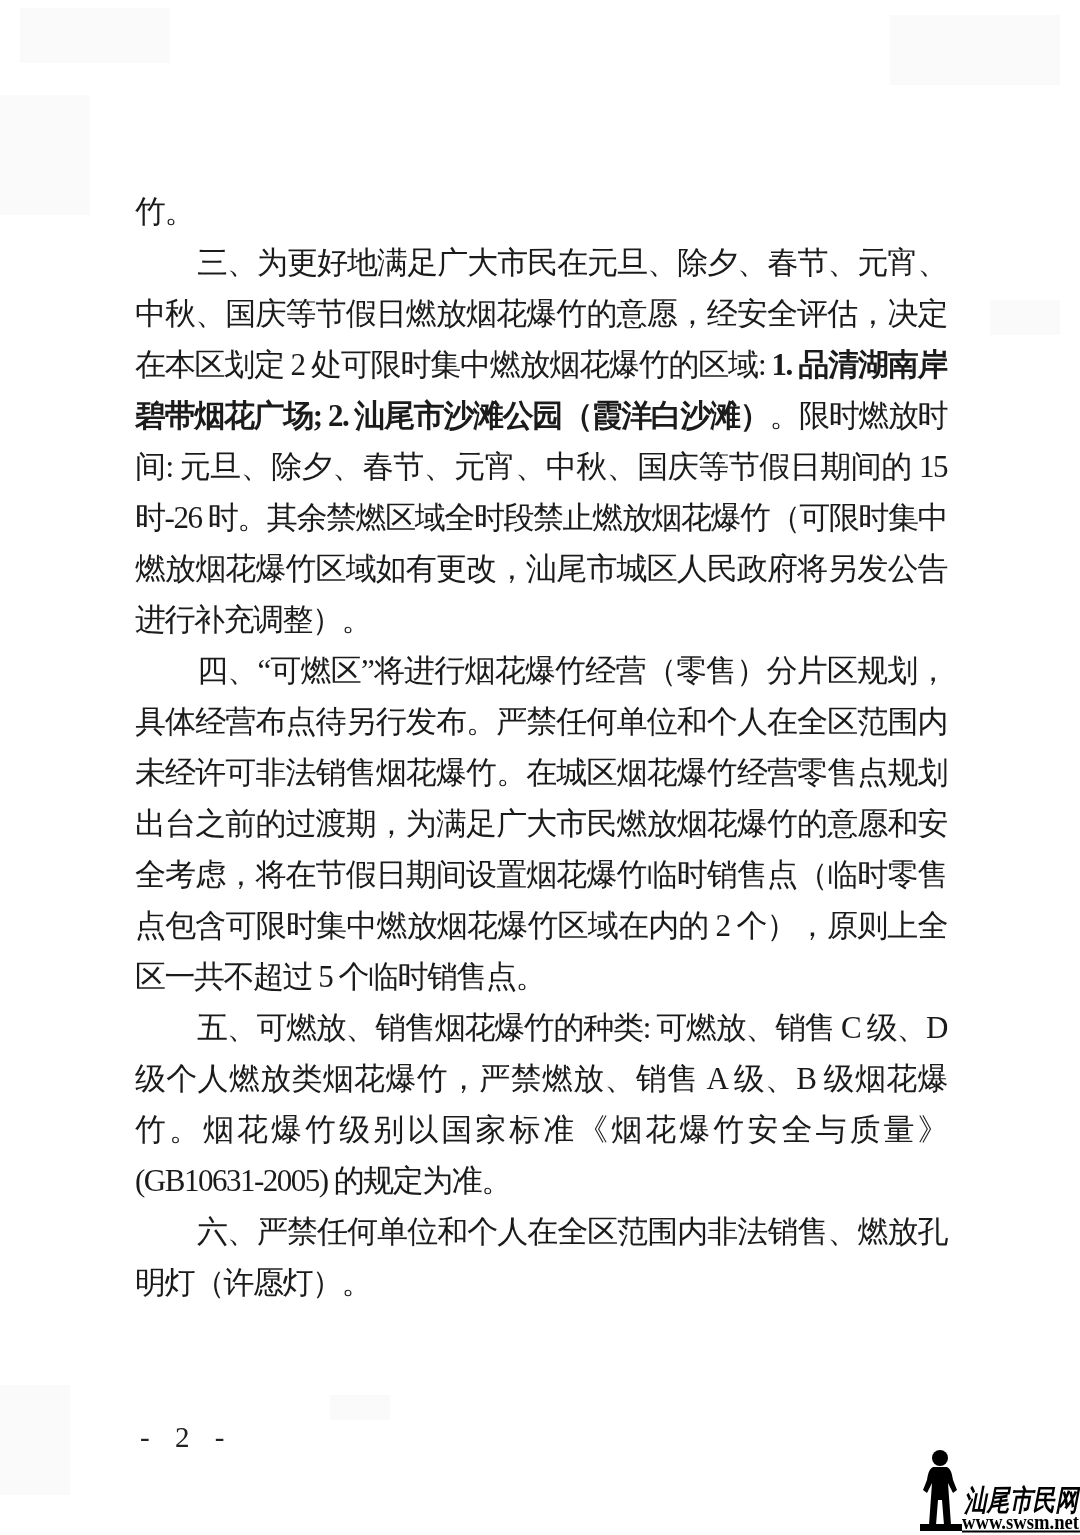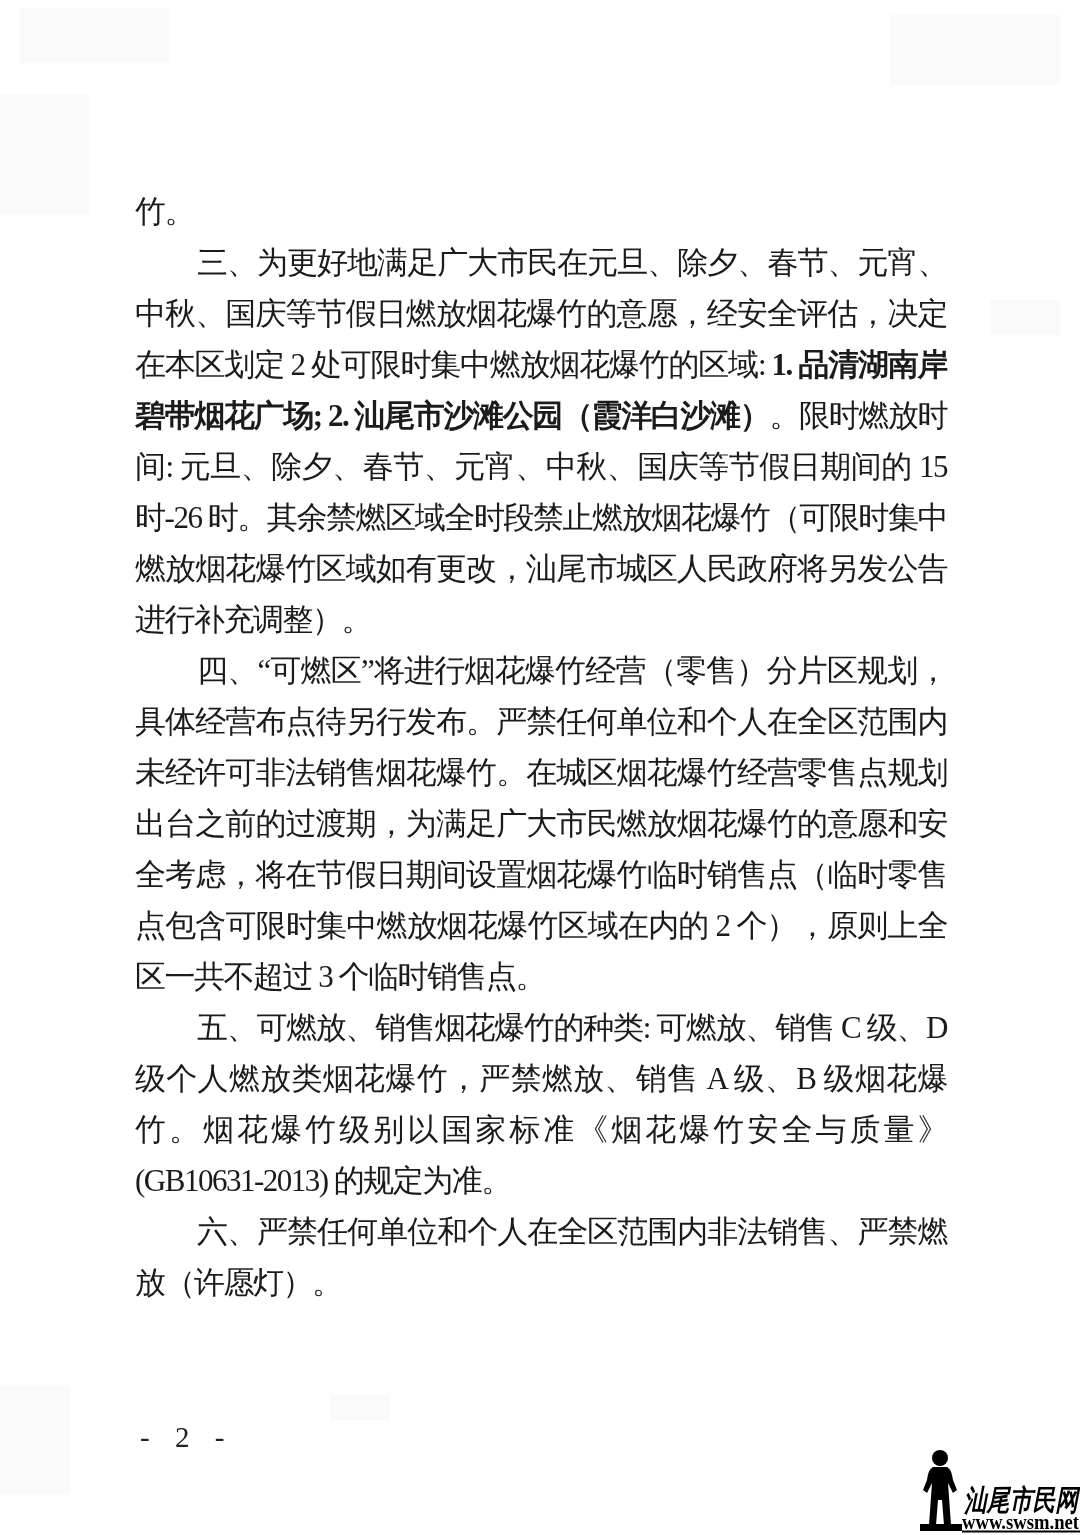--- a/index.html
+++ b/index.html
@@ -63,23 +63,23 @@
   <div class="artifact" style="left:20px;top:8px;width:150px;height:55px;"></div>
   <div class="artifact" style="left:890px;top:15px;width:170px;height:70px;"></div>
   <div class="artifact" style="left:0px;top:95px;width:90px;height:120px;"></div>
   <div class="artifact" style="left:990px;top:300px;width:70px;height:35px;"></div>
   <div class="artifact" style="left:0px;top:1385px;width:70px;height:110px;"></div>
   <div class="artifact" style="left:330px;top:1395px;width:60px;height:25px;"></div>
 
   <div class="doc-body">
       <p class=""><span class="seg">竹。</span></p>
       <p class="indent"><span class="seg">三、为更好地满足广大市民在元旦、除夕、春节、元宵、中秋、国庆等节假日燃放烟花爆竹的意愿，经安全评估，决定在本区划定 2 处可限时集中燃放烟花爆竹的区域: </span><span class="seg bold">1. 品清湖南岸碧带烟花广场; 2. 汕尾市沙滩公园（霞洋白沙滩）</span><span class="seg">。限时燃放时间: 元旦、除夕、春节、元宵、中秋、国庆等节假日期间的 15 时-26 时。其余禁燃区域全时段禁止燃放烟花爆竹（可限时集中燃放烟花爆竹区域如有更改，汕尾市城区人民政府将另发公告进行补充调整）。</span></p>
-      <p class="indent"><span class="seg">四、“可燃区”将进行烟花爆竹经营（零售）分片区规划，具体经营布点待另行发布。严禁任何单位和个人在全区范围内未经许可非法销售烟花爆竹。在城区烟花爆竹经营零售点规划出台之前的过渡期，为满足广大市民燃放烟花爆竹的意愿和安全考虑，将在节假日期间设置烟花爆竹临时销售点（临时零售点包含可限时集中燃放烟花爆竹区域在内的 2 个），原则上全区一共不超过 3 个临时销售点。</span></p>
-      <p class="indent"><span class="seg">五、可燃放、销售烟花爆竹的种类: 可燃放、销售 C 级、D 级个人燃放类烟花爆竹，严禁燃放、销售 A 级、B 级烟花爆竹。烟花爆竹级别以国家标准《烟花爆竹安全与质量》(GB10631-2013) 的规定为准。</span></p>
-      <p class="indent"><span class="seg">六、严禁任何单位和个人在全区范围内非法销售、严禁燃放（许愿灯）。</span></p>
+      <p class="indent"><span class="seg">四、“可燃区”将进行烟花爆竹经营（零售）分片区规划，具体经营布点待另行发布。严禁任何单位和个人在全区范围内未经许可非法销售烟花爆竹。在城区烟花爆竹经营零售点规划出台之前的过渡期，为满足广大市民燃放烟花爆竹的意愿和安全考虑，将在节假日期间设置烟花爆竹临时销售点（临时零售点包含可限时集中燃放烟花爆竹区域在内的 2 个），原则上全区一共不超过 5 个临时销售点。</span></p>
+      <p class="indent"><span class="seg">五、可燃放、销售烟花爆竹的种类: 可燃放、销售 C 级、D 级个人燃放类烟花爆竹，严禁燃放、销售 A 级、B 级烟花爆竹。烟花爆竹级别以国家标准《烟花爆竹安全与质量》(GB10631-2005) 的规定为准。</span></p>
+      <p class="indent"><span class="seg">六、严禁任何单位和个人在全区范围内非法销售、燃放孔明灯（许愿灯）。</span></p>
     </div>
 
   <div class="page-number">- 2 -</div>
 
   <svg class="watermark" viewBox="0 0 180 90" xmlns="http://www.w3.org/2000/svg">
     <g fill="#000">
       <circle cx="40" cy="15" r="8"></circle>
       <path d="M33,24 L47,24 C51,26 52,31 53,37 L57,47 L53,50 L48,40 L49,54 L51,82 L44,82 L42,57 L38,57 L36,82 L29,82 L31,54 L32,40 L27,50 L23,47 L27,37 C28,31 29,26 33,24 Z"></path>
       <rect x="20" y="81" width="42" height="7"></rect>
     </g>

